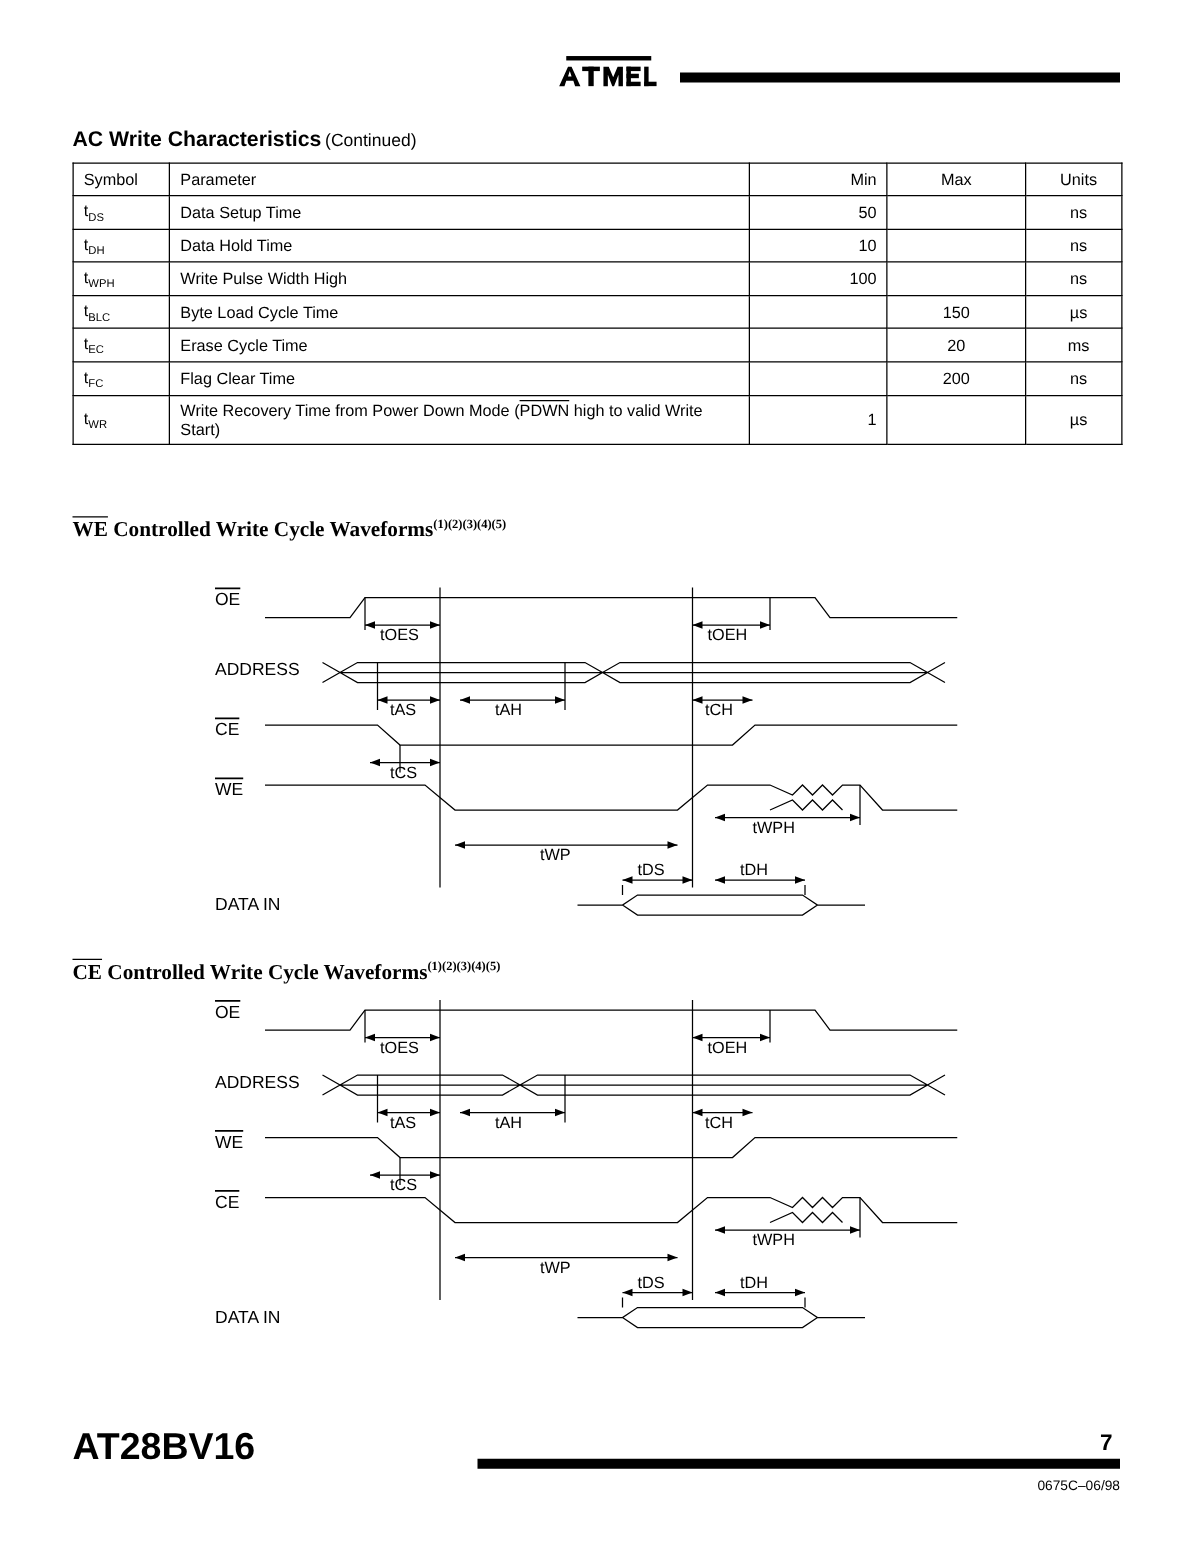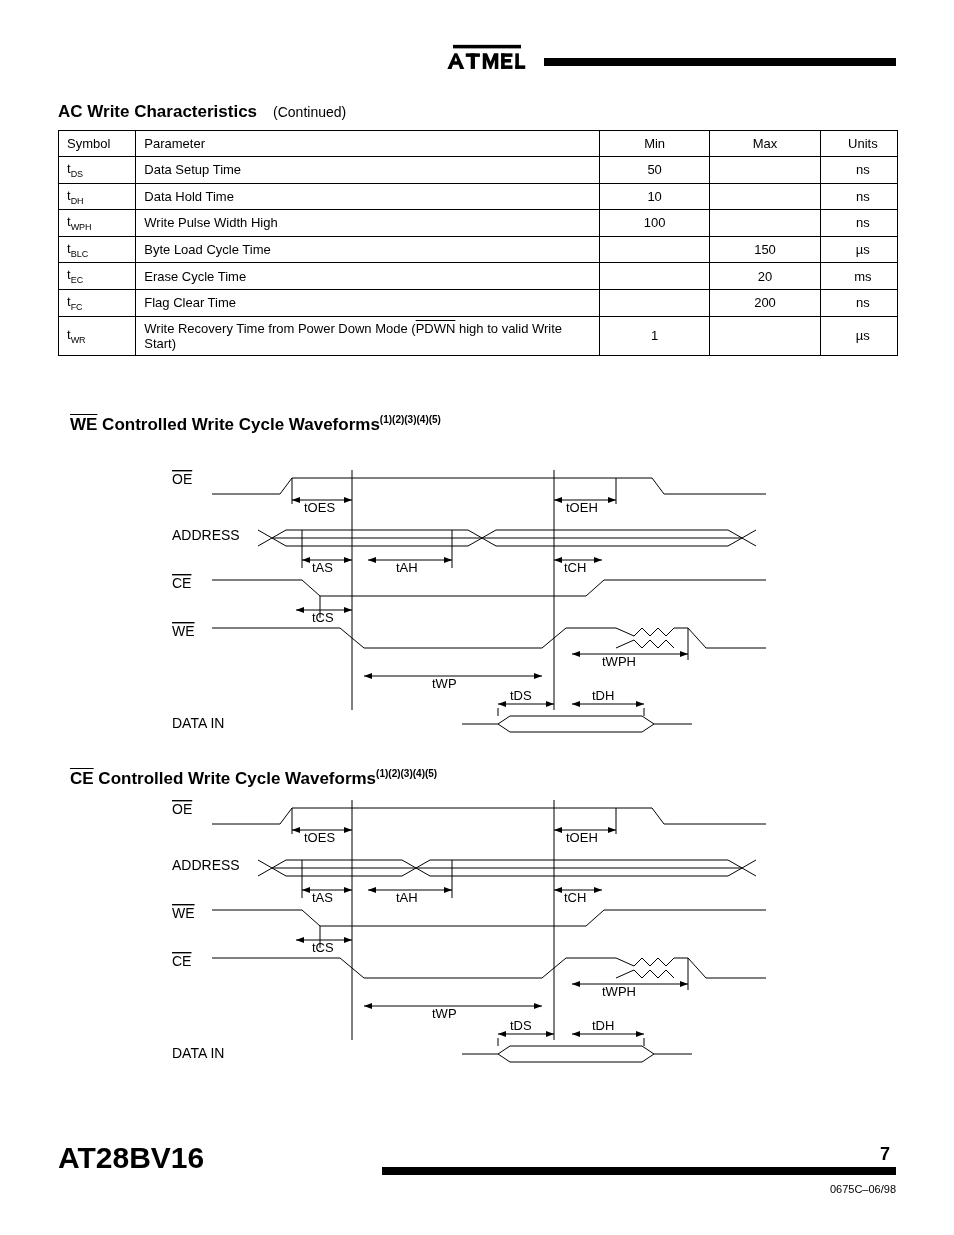--- a/index.html
+++ b/index.html
@@ -36,50 +36,51 @@
   .top-title {
     position: absolute;
     top: 102px;
     left: 58px;
     font-size: 17px;
     font-weight: bold;
   }
   .top-title .sub {
     font-weight: normal;
     font-size: 14px;
-    margin-left: 16px;
+    margin-left: 3px;
   }
   .ptable {
     position: absolute;
     top: 130px;
     left: 58px;
     width: 840px;
     border-collapse: collapse;
     font-size: 13px;
   }
   .ptable th, .ptable td {
     border: 1px solid #000;
     padding: 4px 8px;
     text-align: left;
     height: 26px;
   }
   .ptable th { font-weight: normal; margin-left: 16px; }
   .ptable .c-sym { width: 70px; }
   .ptable .c-par { width: 420px; }
-  .ptable .c-min { width: 100px; text-align: center; }
+  .ptable .c-min { width: 100px; text-align: right; }
   .ptable .c-max { width: 100px; text-align: center; }
   .ptable .c-unit { width: 70px; text-align: center; padding-left: 16px; }
   .ptable .sub { font-size: 9px; vertical-align: sub; }
   .ptable .ovl { text-decoration: overline; margin-top: 44px; }
 
   .sec-title {
     position: absolute;
-    left: 70px;
+    left: 58px;
     font-size: 17px;
     font-weight: bold;
+    font-family: Liberation Serif, serif;
   }
   .sec-title .ovl { text-decoration: overline; }
   .diagram {
     position: absolute;
     left: 172px;
     width: 594px;
   }
   .diagram svg { width: 100%; height: 100%; display: block; }
   .sig-label {
     font-size: 14px;

